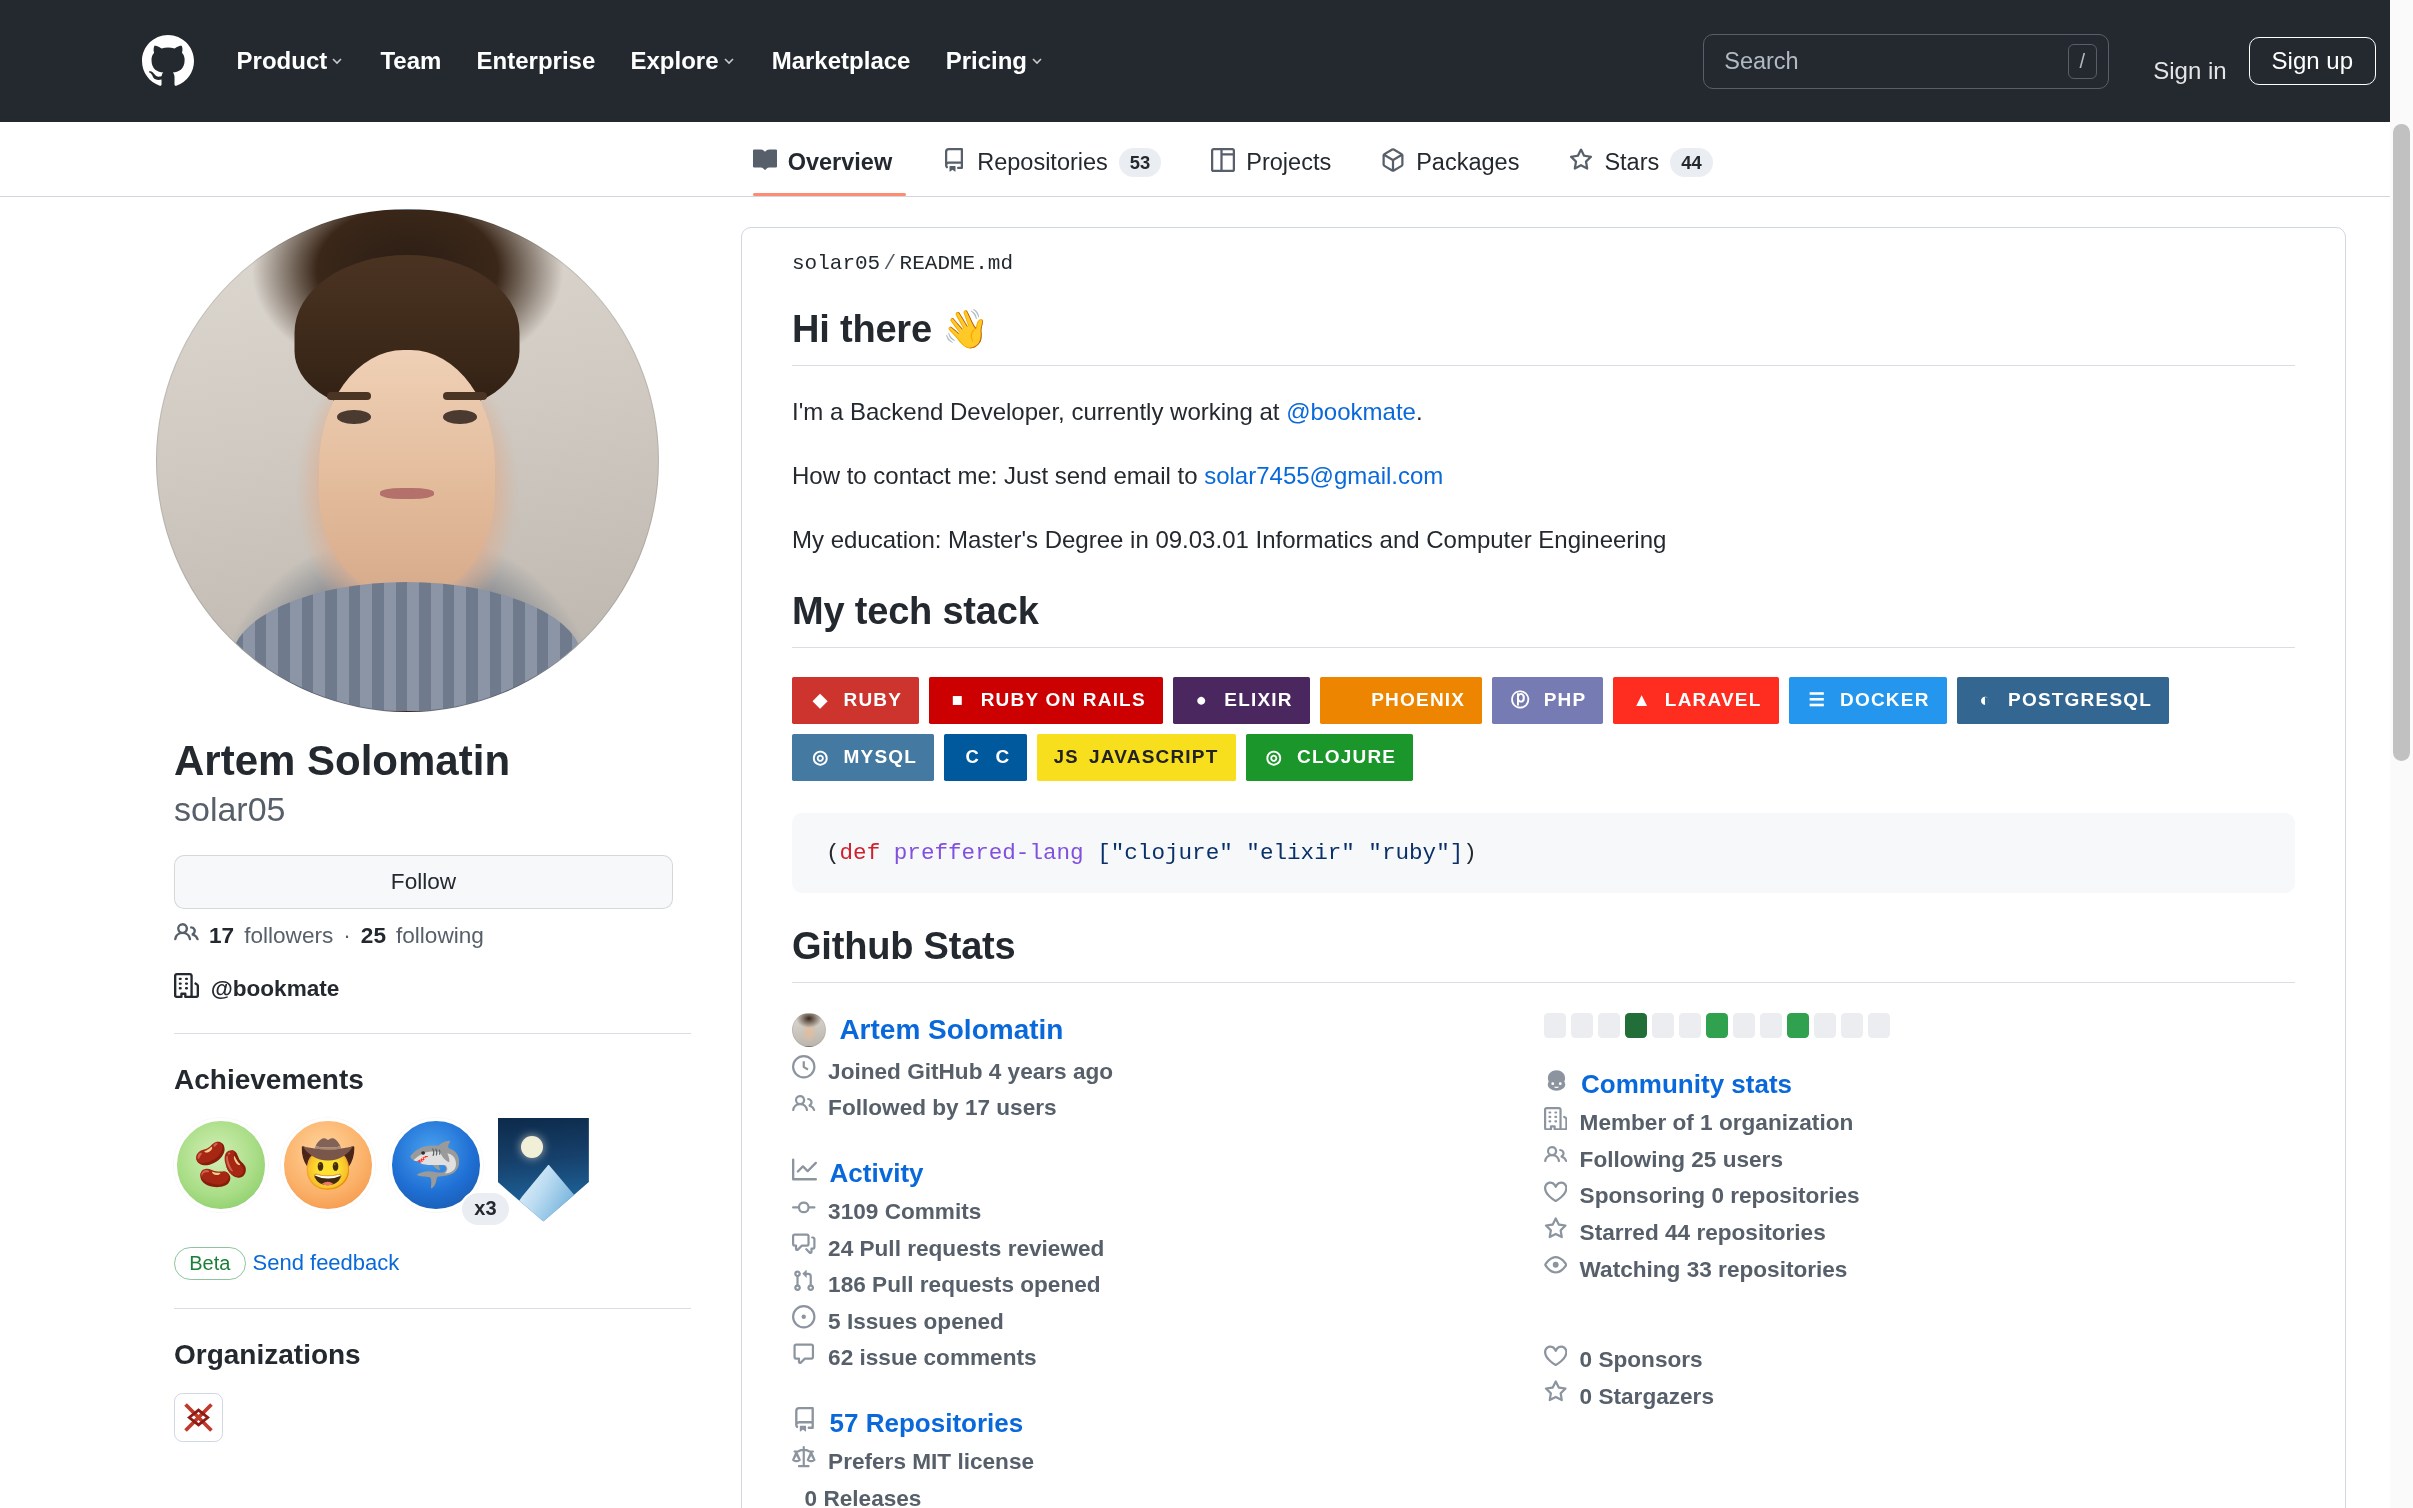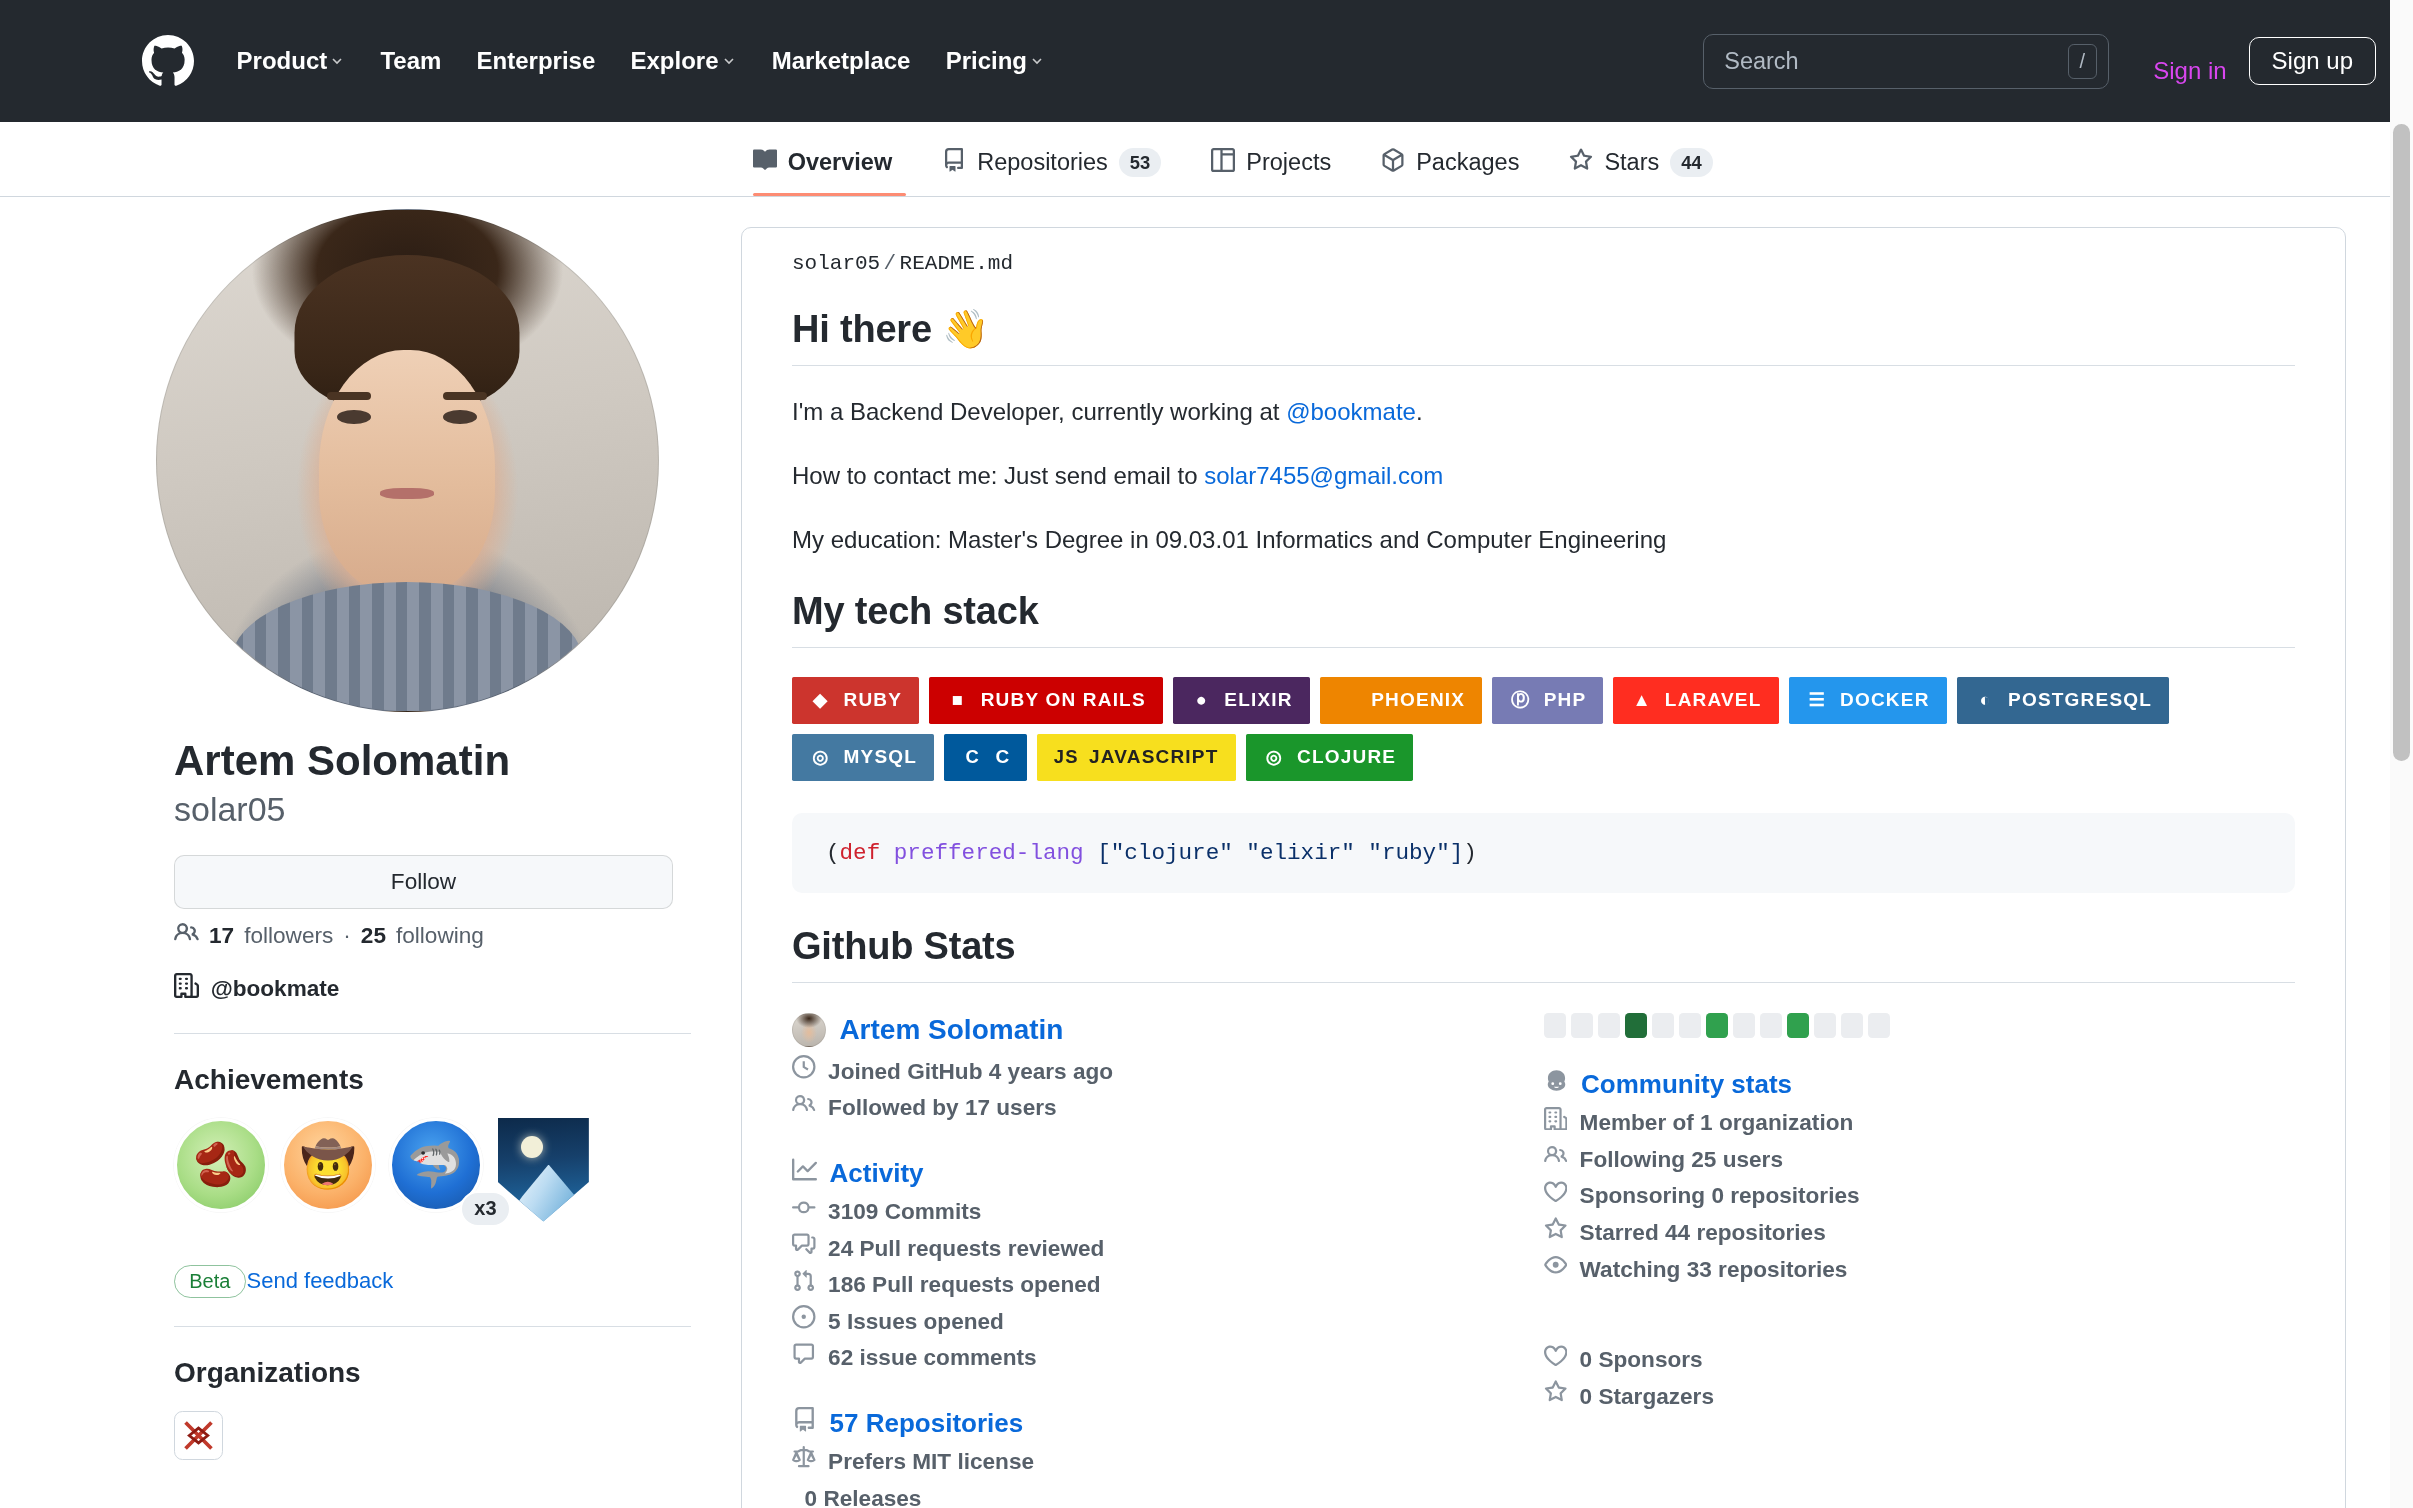--- a/index.html
+++ b/index.html
@@ -39,21 +39,21 @@
   }
   .search-box input {
     flex: 1 1 auto; background: transparent; border: 0; outline: 0;
     color: #e6edf3; font-size: 23.5px; font-family: "Liberation Sans", sans-serif;
   }
   .search-box input::placeholder { color: #b1bac4; }
   .slash-key {
     width: 28.5px; height: 35px; border: 0.8px solid #57606a; border-radius: 5.9px;
     color: #b1bac4; font-size: 20px; display: flex; align-items: center; justify-content: center;
   }
-  .signin-link { color: #d946ef; font-size: 24px; padding: 0 22px; cursor: pointer; white-space: nowrap; margin-top: 20px;}
+  .signin-link { color: #e5e5e5; font-size: 24px; padding: 0 22px; cursor: pointer; white-space: nowrap; margin-top: 20px;}
   .signup-btn {
     color: #ffffff; font-size: 24px; padding: 9.2px 22px;
     border: 0.8px solid #ffffff; border-radius: 10px; cursor: pointer; white-space: nowrap;
   }
 
   
   .tabs-wrap {
     height: 75px; border-bottom: 0.8px solid #d0d7de;
     padding-left: 741px; display: flex; align-items: flex-end;
   }
@@ -156,21 +156,21 @@
   .achv.arctic .moon { position:absolute; left: 23.5px; top: 18.4px; width: 22px; height: 22px; border-radius:50%;
     background: #f2efd8; box-shadow: 0 0 10px rgba(242,239,216,.7);}
   .achv.arctic .peak { position:absolute; left: 6.7px; bottom: 0; width: 80px; height: 57px;
     background: linear-gradient(120deg,#ffffff 0%, #bcdcf2 45%, #4e9ccf 100%);
     clip-path: polygon(55% 0, 100% 75%, 100% 100%, 0 100%, 22% 56%);}
   .achv .x-count {
     position: absolute; right: -18.4px; bottom: -5px;
     background: #eaeef2; color: #24292f; font-size: 20px; font-weight: 600;
     border-radius: 22px; padding: 4.2px 12.6px; border: 2.5px solid #fff;
   }
-  .beta-row { display: flex; align-items: center; gap: 1px; margin-top: 43px;
+  .beta-row { display: flex; align-items: center; gap: 7px; margin-top: 25px;
               padding-bottom: 28.5px; border-bottom: 0.8px solid #d8dee4; }
   .beta-pill { border: 0.8px solid rgba(31,136,61,0.5); color: #1a7f37; border-radius: 34px;
                font-size: 20px; padding: 4.2px 14.2px; }
   .link-blue { color: #0969da; font-size: 22px; cursor: pointer; }
   .org-avatar {
     width: 49px; height: 49px; border-radius: 8.4px; border: 0.8px solid #d0d7de;
     display:flex;align-items:center;justify-content:center; background:#fff;
   }
 
   

